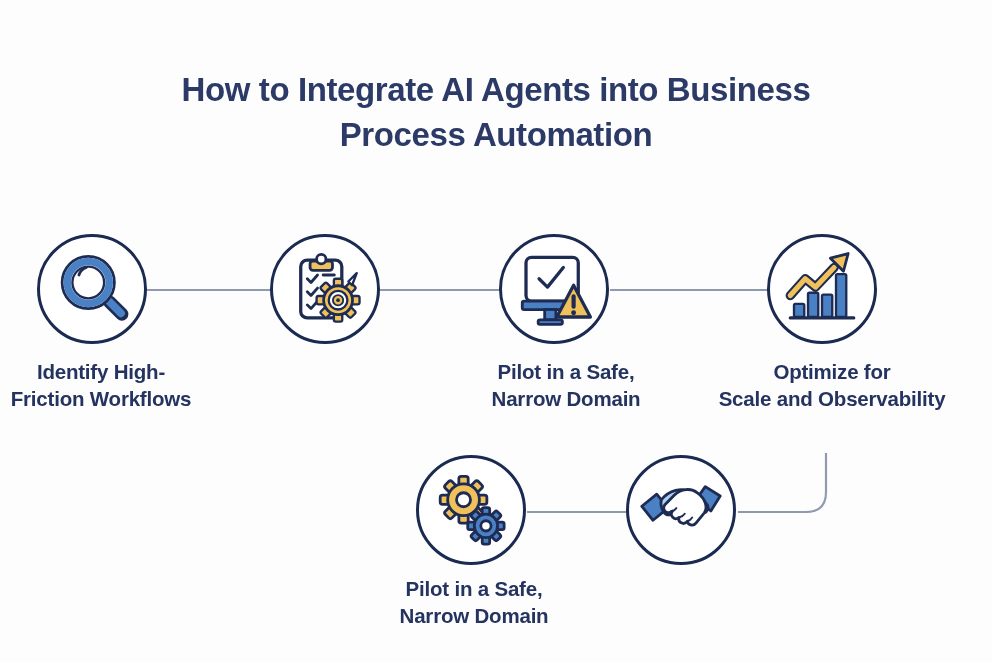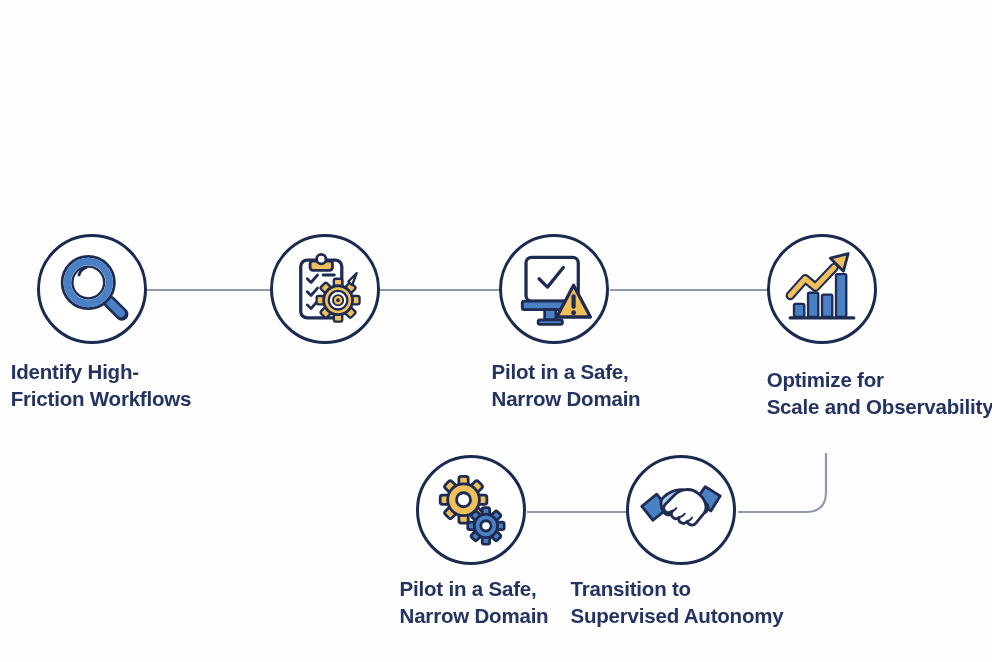--- a/index.html
+++ b/index.html
@@ -22,34 +22,36 @@
   .connectors line, .connectors path{
     stroke:var(--connector); stroke-width:2.2; fill:none;
   }
   .circle{
     position:absolute; width:110px; height:110px; box-sizing:border-box;
     border:3px solid var(--circle-outline); border-radius:50%;
     background:#fff; display:flex; align-items:center; justify-content:center;
   }
   .label{
     position:absolute; transform:translateX(-50%);
-    width:max-content; white-space:pre-line;
+    width:max-content; text-align:center; white-space:pre-line;
     font-size:20.5px; font-weight:600; letter-spacing:-0.2px;
     color:var(--label); line-height:1.3;
   }
   
   .sk{stroke:var(--icon-outline);} .sb{stroke:var(--icon-blue);}
   .fn{fill:none;} .fw{fill:#fff;} .fb{fill:var(--icon-blue);}
   .fy{fill:var(--icon-yellow);} .fl{fill:var(--icon-light-blue);} .fi{fill:var(--icon-outline);}
 </style>
 </head>
 <body>
 
 <div class="canvas">
 
+  <div class="title">How to Integrate AI Agents into Business
+Process Automation</div>
 
   <svg class="connectors" viewBox="0 0 992 662">
     <line x1="147" y1="290" x2="271" y2="290"></line>
     <line x1="380" y1="290" x2="500" y2="290"></line>
     <line x1="610" y1="290" x2="768" y2="290"></line>
     <line x1="527" y1="512" x2="628" y2="512"></line>
     <path d="M826,453 L826,492 Q826,512 806,512 L738,512"></path>
   </svg>
 
   <div class="circle" style="left:37px;top:234px;">
@@ -158,20 +160,18 @@
       <path class="fl sk" d="M24,34 C32,24 46,20 56,26 L72,38 C76,42 73,49 67,48 L50,45 L34,50 C27,52 22,42 24,34 Z" stroke-width="3" stroke-linejoin="round"></path>
       <path class="fw sk" d="M63,27 C56,21 45,22 38,29 L28,39 C24,44 29,50 34,47 L36,46 C32,51 38,57 43,53 C41,58 48,62 52,57 C52,61 58,63 61,59 L70,48 C74,42 71,33 63,27 Z" stroke-width="3" stroke-linejoin="round" stroke-linecap="round"></path>
       <path class="fn sk" d="M34,47 q4,-1 6,-4 M43,53 q4,-1 6,-4 M52,57 q3,-1 5,-4" stroke-width="2" stroke-linecap="round"></path>
     </svg>
   </div>
 
   <div class="label" style="left:101px;top:359px;">Identify High-
 Friction Workflows</div>
   <div class="label" style="left:566px;top:359px;">Pilot in a Safe,
 Narrow Domain</div>
-  <div class="label" style="left:832px;top:367px;margin-left:48px;">Optimize for
+  <div class="label" style="left:832px;top:359px;">Optimize for
 Scale and Observability</div>
   <div class="label" style="left:474px;top:576px;">Pilot in a Safe,
 Narrow Domain</div>
-  <div class="label" style="left:677px;top:576px;">Transition to
-Supervised Autonomy</div>
 
 </div>
 
 </body></html>

